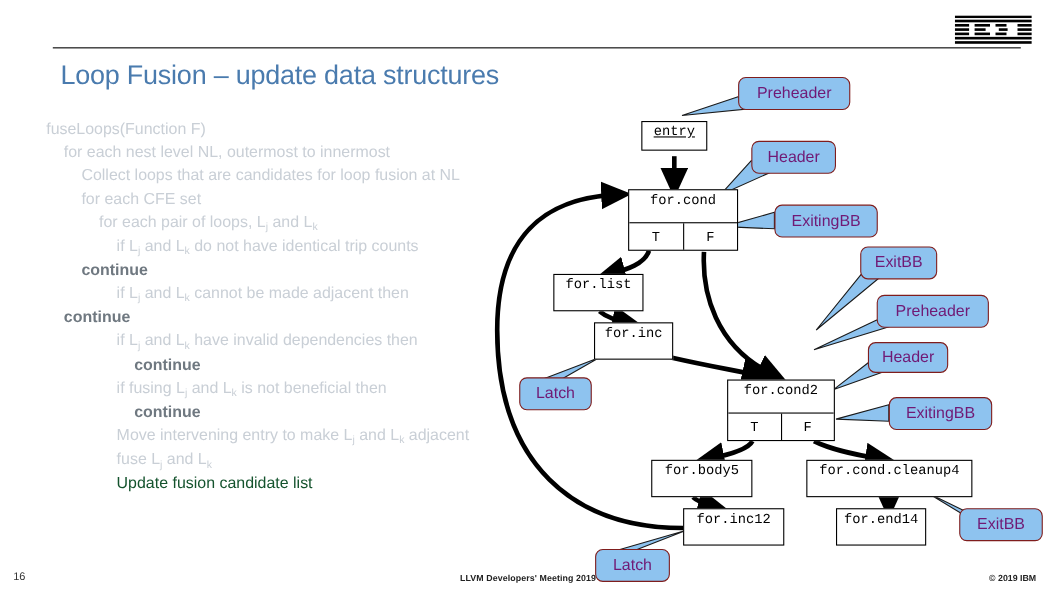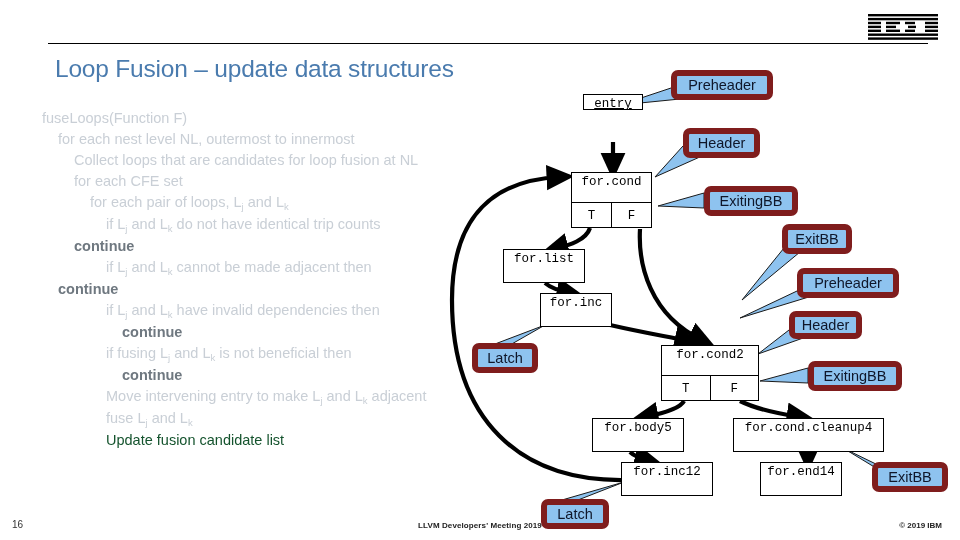--- a/index.html
+++ b/index.html
@@ -54,22 +54,22 @@
   }
   .node.cond .tf{display:flex;height:26px;}
   .node.cond .tf span{
     flex:1;display:flex;align-items:center;justify-content:center;
   }
   .node.cond .tf .t{border-right:1.3px solid #000;}
 
   
   .callout{
     position:absolute;
-    background:#8EC3EF;border:6px solid #7f1d1d;border-radius:7px;
-    font-size:14.5px;color:#0f172a;
+    background:#8EC3EF;border:1px solid #7f1d1d;border-radius:7px;
+    font-size:14.5px;color:#701a75;
     display:flex;align-items:center;justify-content:center;
     box-sizing:border-box;padding:0 9px;
     white-space:nowrap;
   }
 
   
   .pagenum{position:absolute;left:12px;top:519px;font-size:10px;color:#333;}
   .footer-center{
     position:absolute;left:0;top:521px;width:960px;text-align:center;
     font-size:8px;color:#222;font-weight:bold;letter-spacing:0.1px;
@@ -164,24 +164,24 @@
         <path d="M 797,291 L 740,318 L 812,296 Z"></path>
         <path d="M 789,330 L 758,354 L 806,337 Z"></path>
         <path d="M 808,368 L 760,381 L 808,383 Z"></path>
         <path d="M 510,345 L 545,325 L 495,344 Z"></path>
         <path d="M 578,500 L 624,482 L 562,500 Z"></path>
         <path d="M 876,468 L 843,448 L 880,466 Z"></path>
       </g>
   </svg>
 
   <div class="graph" id="nodes-layer">
-      <div class="node" style="left: 583px; top: 94px; width: 60px; height: 16px; text-decoration: underline;">
+      <div class="node" style="left: 583px; top: 110px; width: 60px; height: 27px; text-decoration: underline;">
         <span class="label">entry</span>
       </div>
-      <div class="node cond" style="left: 571px; top: 172px; width: 81px; height: 56px;">
+      <div class="node cond" style="left: 571px; top: 172px; width: 100px; height: 56px;">
         <span class="top">for.cond</span>
         <div class="tf">
           <span class="t">T</span>
           <span>F</span>
         </div>
       </div>
       <div class="node" style="left: 503px; top: 249px; width: 82px; height: 34px;">
         <span class="label">for.list</span>
       </div>
       <div class="node" style="left: 540px; top: 293px; width: 72px; height: 34px;">

